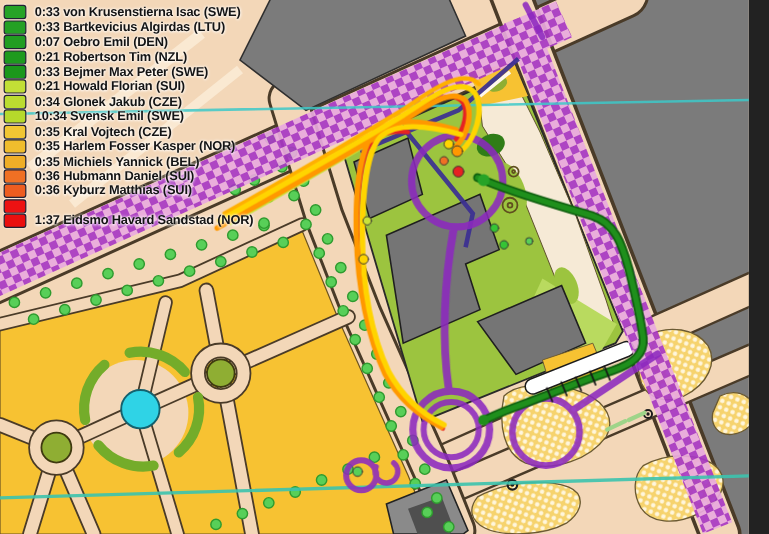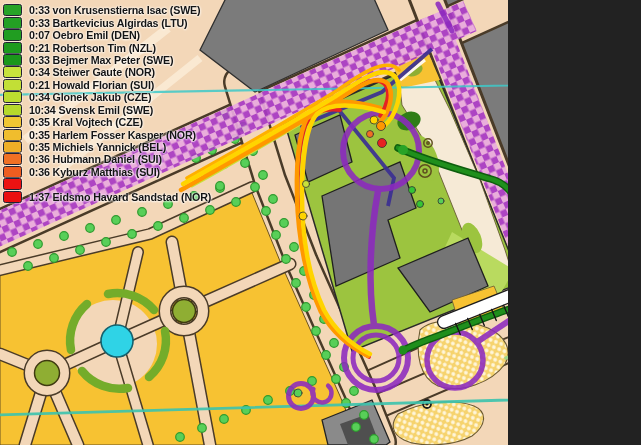--- a/index.html
+++ b/index.html
@@ -1,16 +1,16 @@
 <!DOCTYPE html>
 <html><head>
 <meta charset="utf-8">
 <style>
   html,body{margin:0;padding:0;background:#222;}
-  .stage{position:relative;width:508px;height:445px;overflow:hidden;
+  .stage{position:relative;width:624px;height:445px;overflow:hidden;
          font-family:"Liberation Sans", sans-serif;}
   .stage svg{position:absolute;left:0;top:0;}
   .legend{position:absolute;left:3px;top:4px;z-index:10;}
   .legend-row{display:flex;align-items:center;height:12.45px;}
   .legend-swatch{width:17px;height:10px;border:1.4px solid #223;border-radius:2.5px;
                  margin-right:7px;flex:0 0 auto;box-shadow:0 0 0 1px rgba(255,255,255,.25);}
   .legend-label{font-size:10.7px;font-weight:bold;color:#141414;white-space:nowrap;
                 letter-spacing:-0.15px;
                 text-shadow:0 0 2px rgba(255,255,255,.95),0 0 3px rgba(255,255,255,.8),0 1px 2px rgba(255,255,255,.6);}
 </style>
@@ -281,24 +281,20 @@
       </div>
   <div class="legend-row">
         <span class="legend-swatch" style="background: rgb(30, 154, 30);"></span>
         <span class="legend-label">0:21 Robertson Tim (NZL)</span>
       </div>
   <div class="legend-row">
         <span class="legend-swatch" style="background: rgb(27, 151, 27);"></span>
         <span class="legend-label">0:33 Bejmer Max Peter (SWE)</span>
       </div>
   <div class="legend-row">
-        <span class="legend-swatch" style="background: rgb(200, 226, 60);"></span>
-        <span class="legend-label">0:34 Steiwer Gaute (NOR)</span>
-      </div>
-  <div class="legend-row">
         <span class="legend-swatch" style="background: rgb(194, 223, 54);"></span>
         <span class="legend-label">0:21 Howald Florian (SUI)</span>
       </div>
   <div class="legend-row">
         <span class="legend-swatch" style="background: rgb(188, 220, 48);"></span>
         <span class="legend-label">0:34 Glonek Jakub (CZE)</span>
       </div>
   <div class="legend-row">
         <span class="legend-swatch" style="background: rgb(182, 217, 43);"></span>
         <span class="legend-label">10:34 Svensk Emil (SWE)</span>

